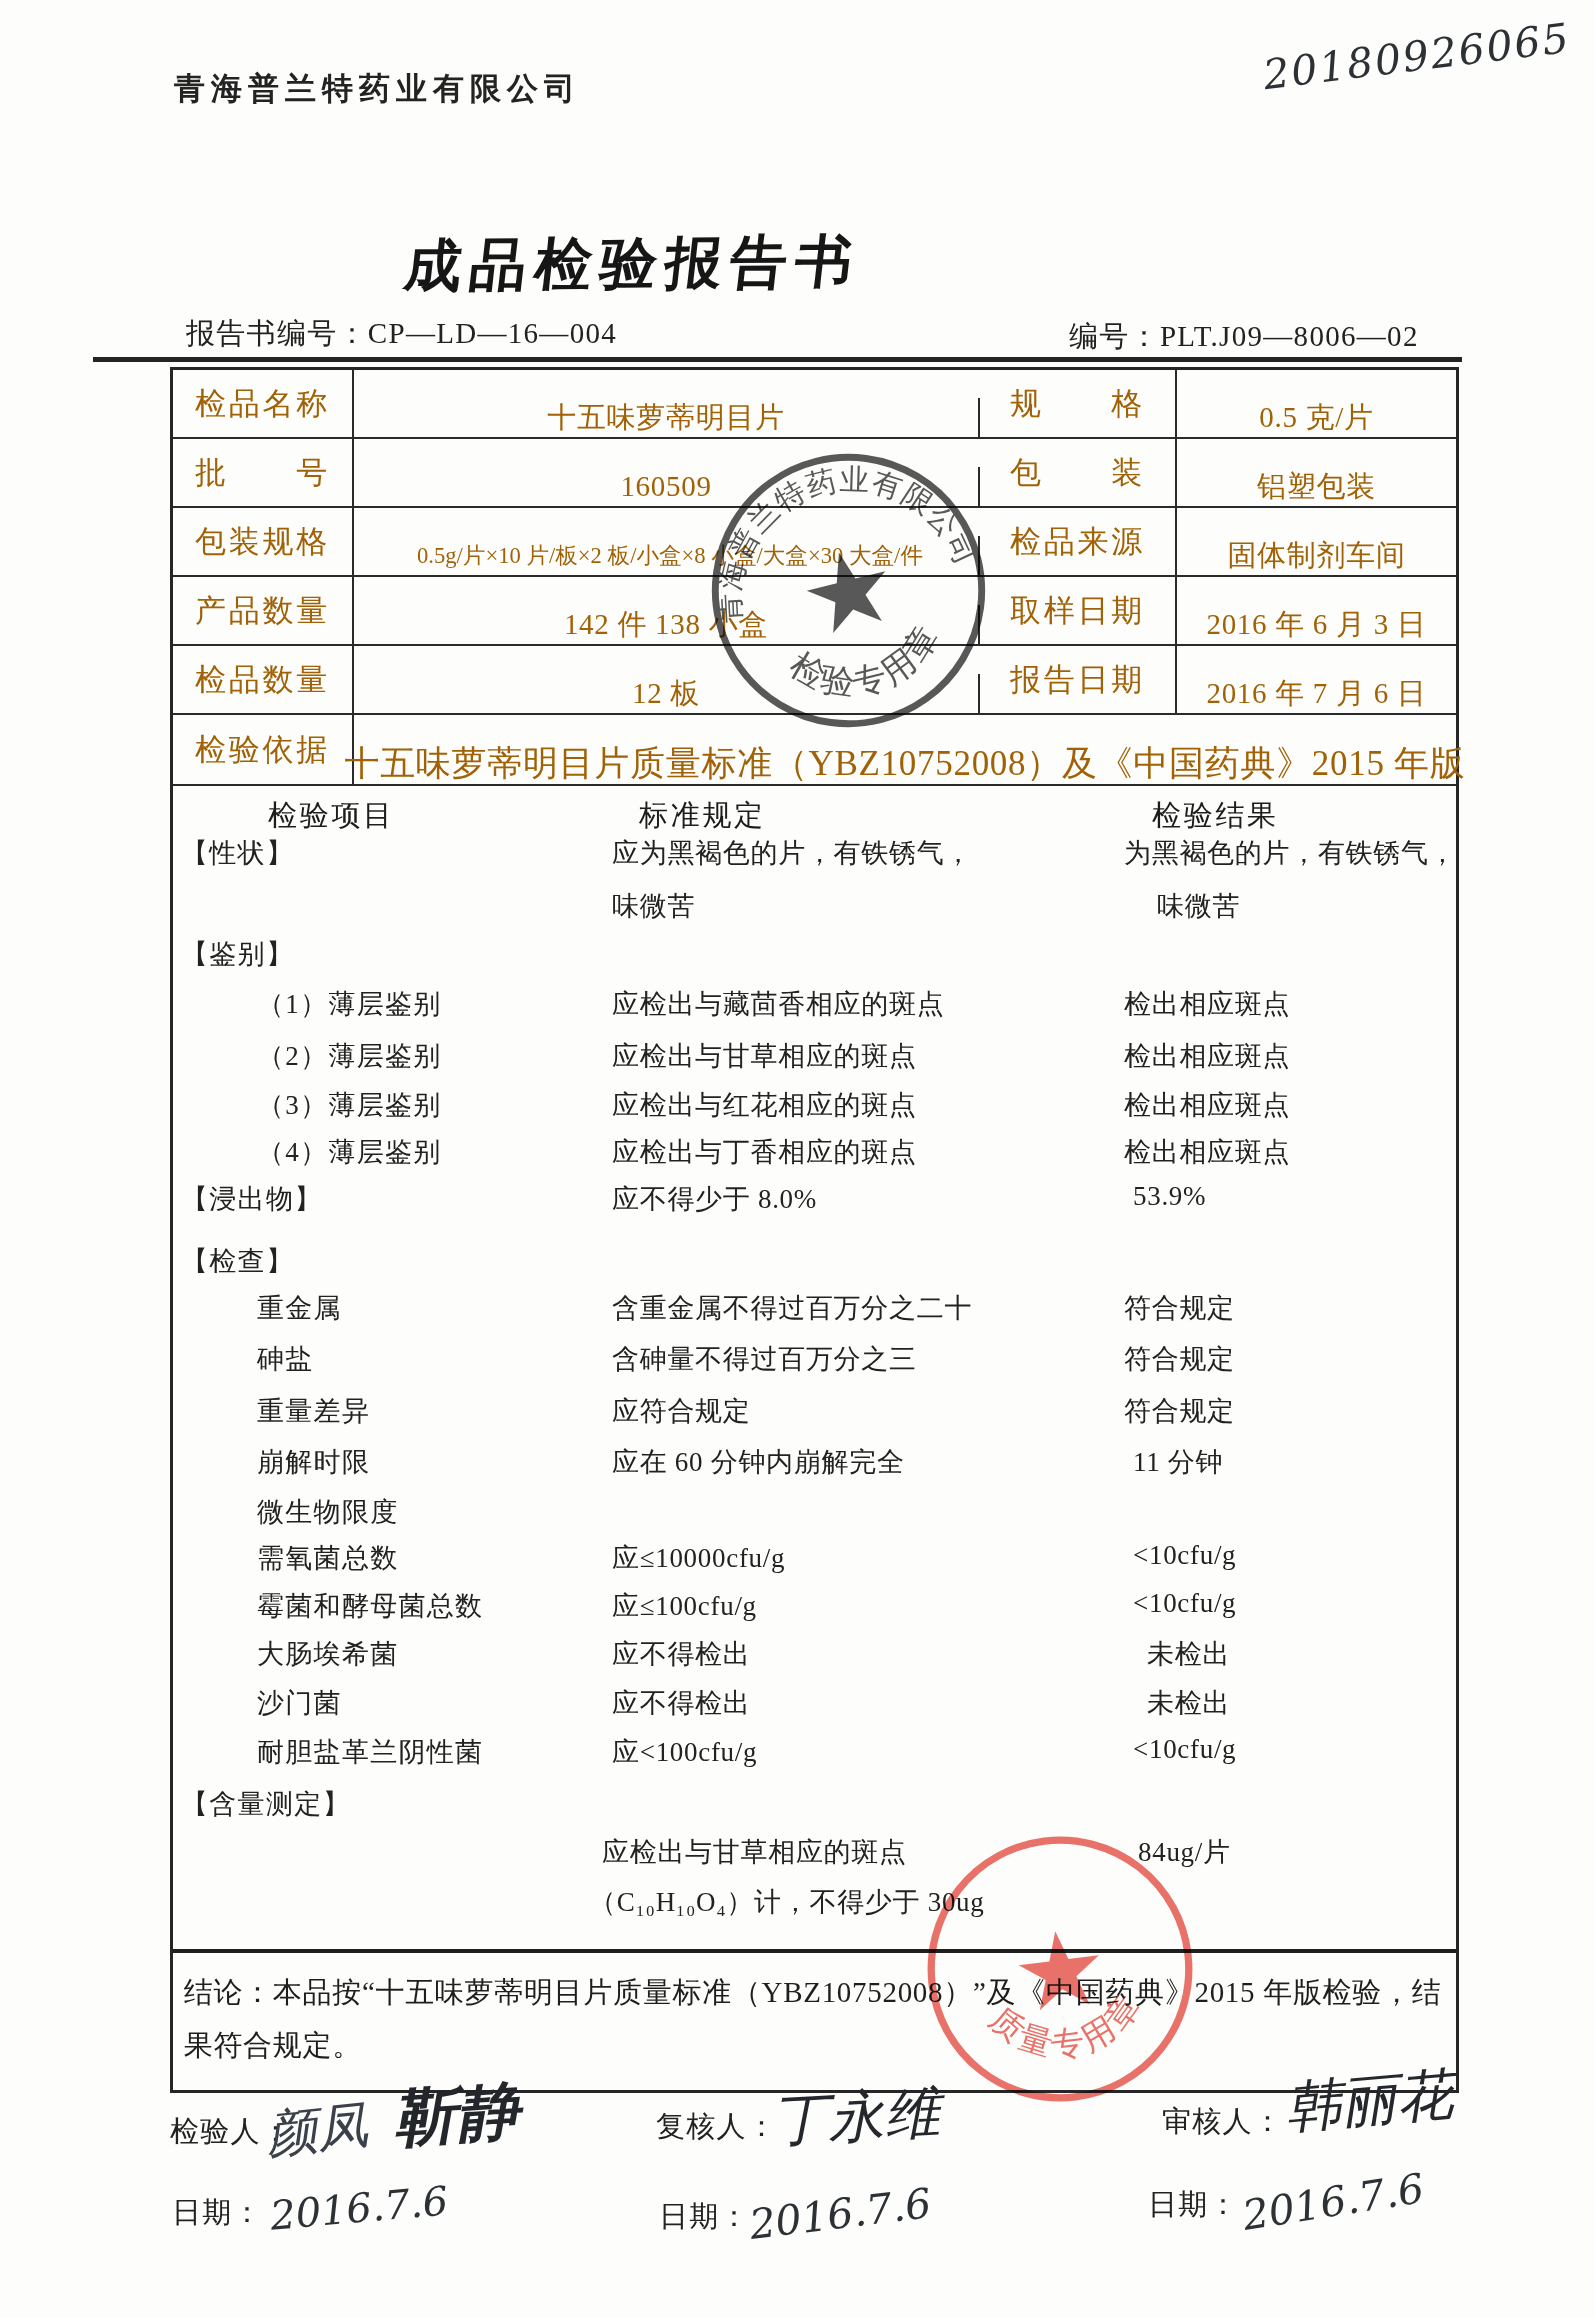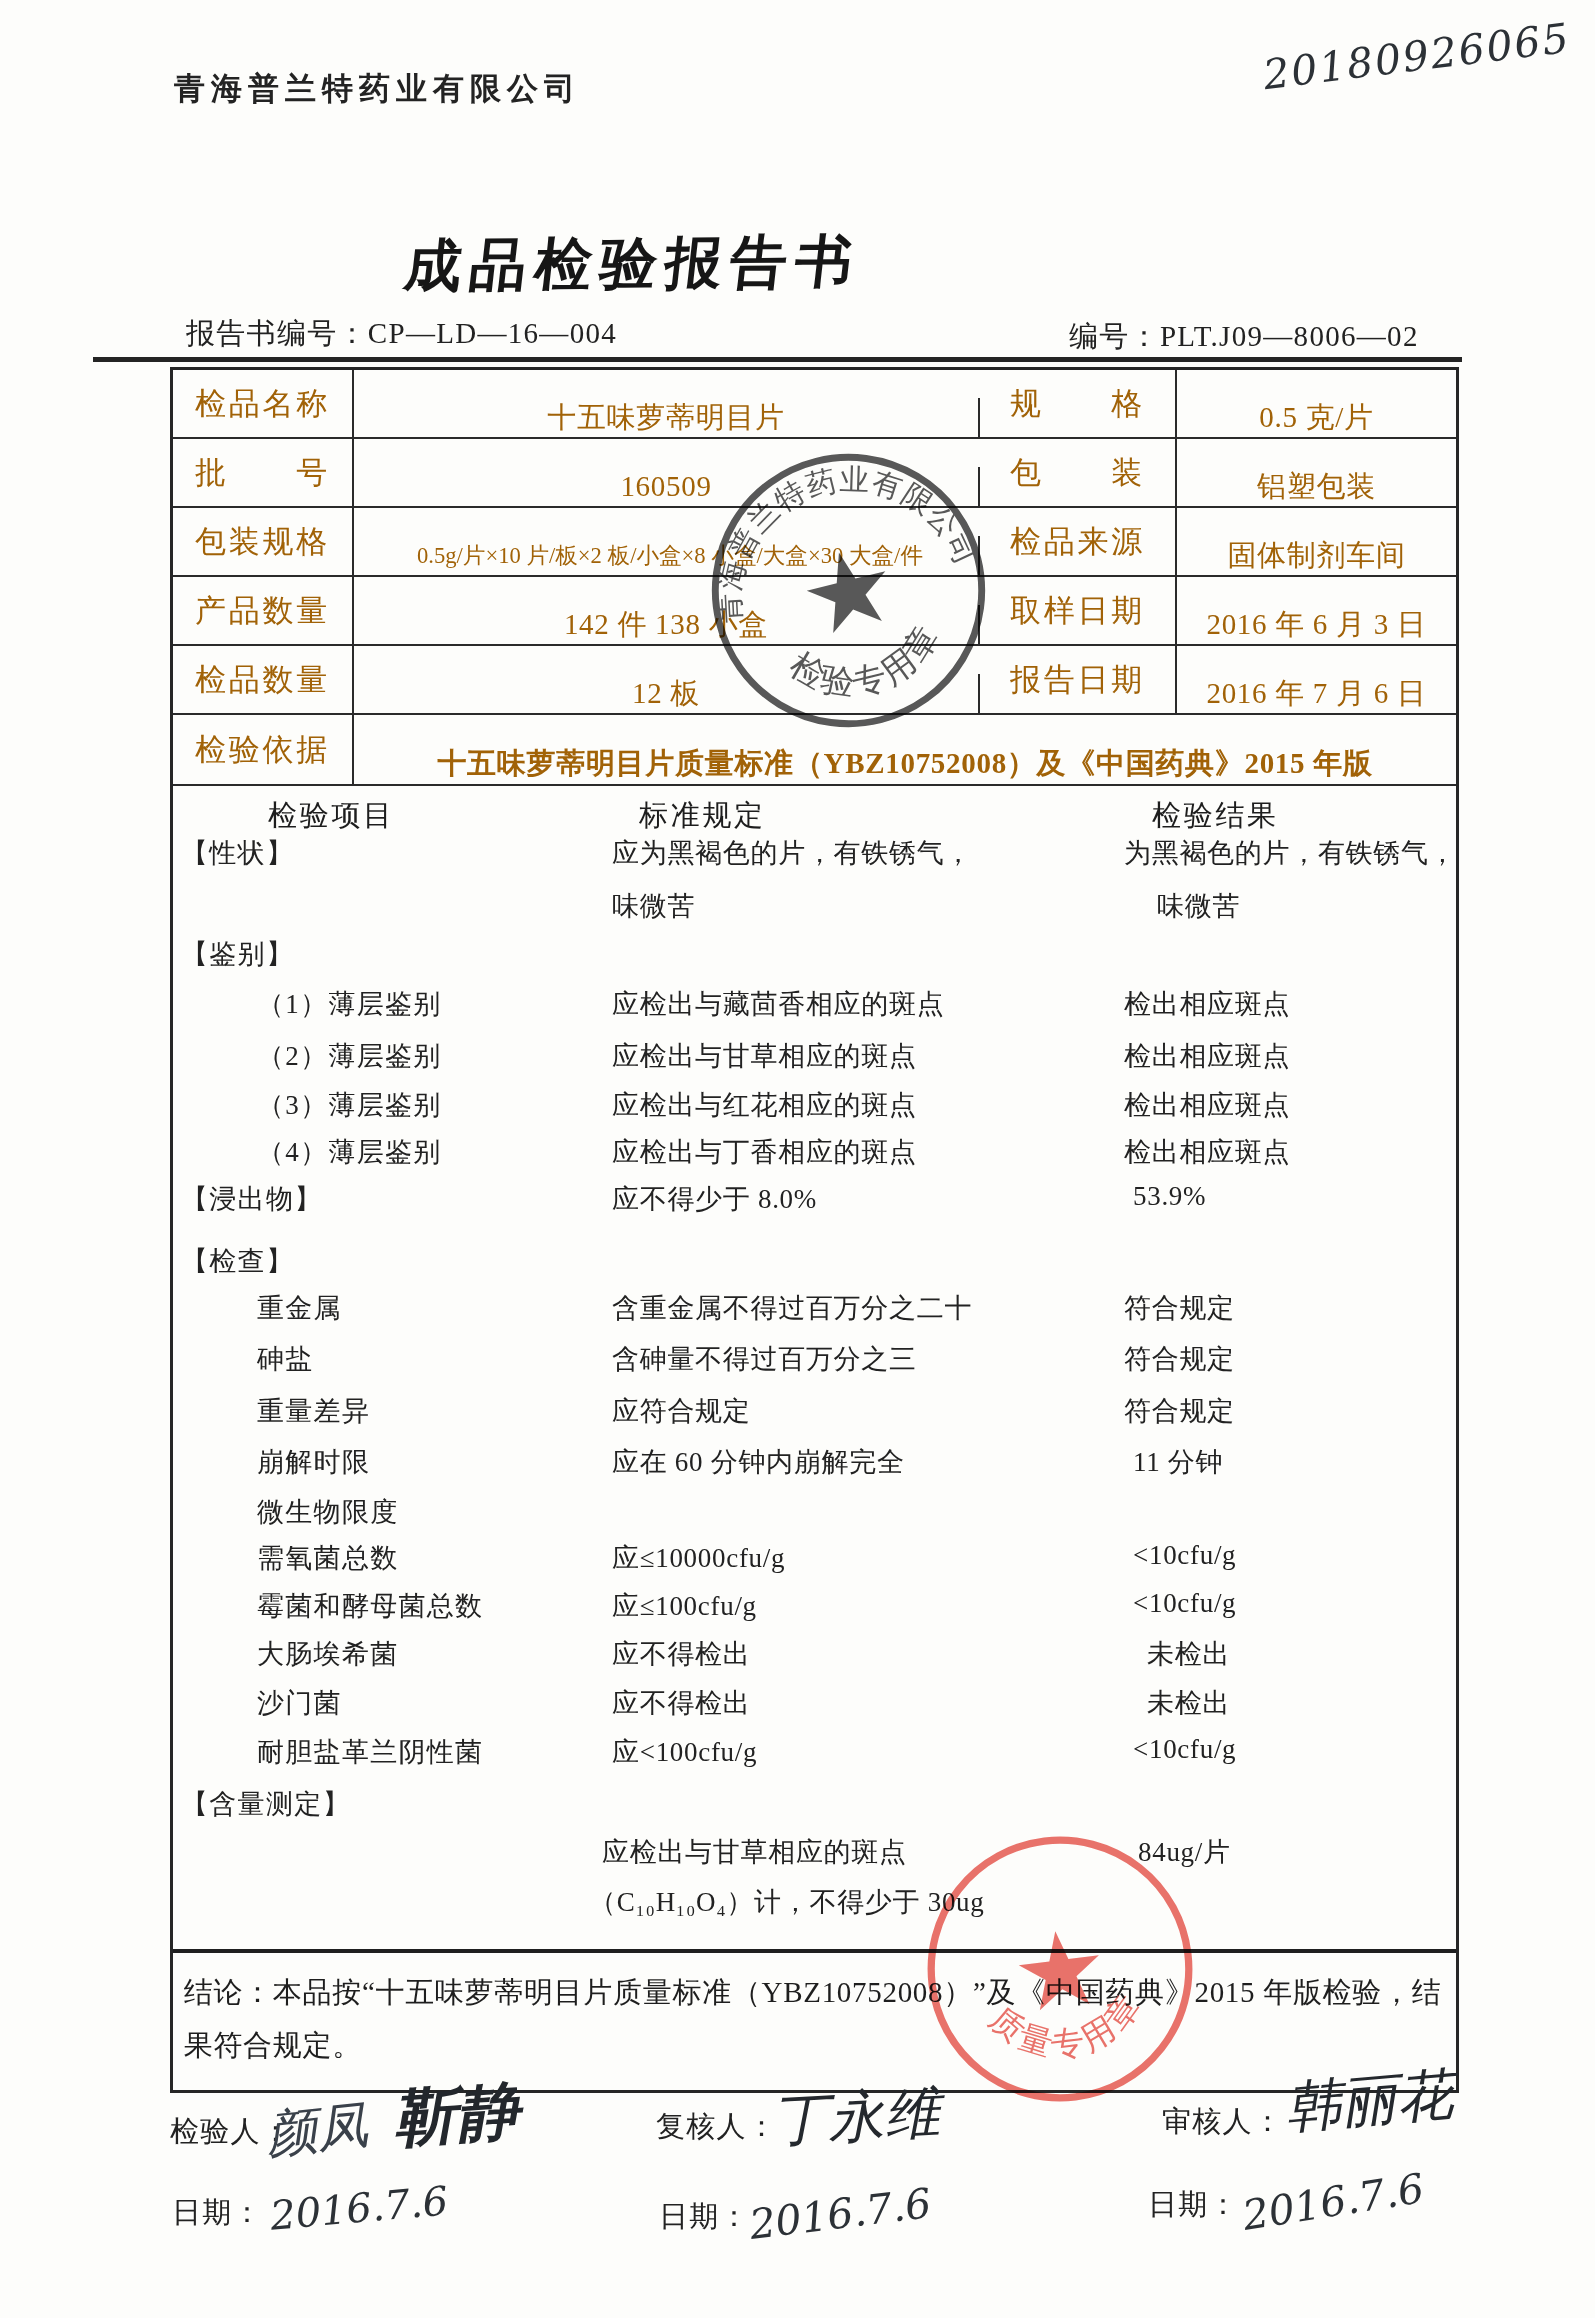--- a/index.html
+++ b/index.html
@@ -48,21 +48,21 @@
   }
   .cell{
     border-right:2px solid #2a2a2a;border-bottom:2px solid #2a2a2a;
     display:flex;align-items:center;justify-content:center;
     font-size:31px;color:#a16207;overflow:visible;white-space:nowrap;
   }
   .cell.lbl{letter-spacing:2.7px;}
   .cell.val{font-size:29px;letter-spacing:0.7px;margin-top:28px;}
   .cell.last{border-right:none;}
   .cell.small{font-size:22.6px;letter-spacing:0;padding-left:8px;}
-  .cell.span3{grid-column:2 / 5;border-right:none;font-size:29px;font-weight:bold;}
+  .cell.span3{grid-column:2 / 5;border-right:none;font-size:35px;}
 
   
   .rrow{position:absolute;left:0;width:100%;height:37px;font-size:27px;color:#222;}
   .rrow span{position:absolute;top:0;white-space:nowrap;}
   .rh{font-size:29px;letter-spacing:2.7px;color:#1d1d1d;}
   .ri{left:8px;letter-spacing:1.3px;}
   .rsub{left:84px;letter-spacing:1.3px;}
   .rspec{left:439px;letter-spacing:0.7px;}
   .rres{left:951px;letter-spacing:0.7px;}
 

